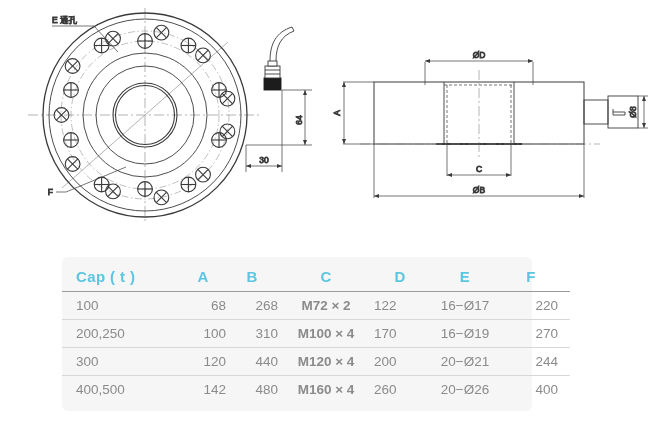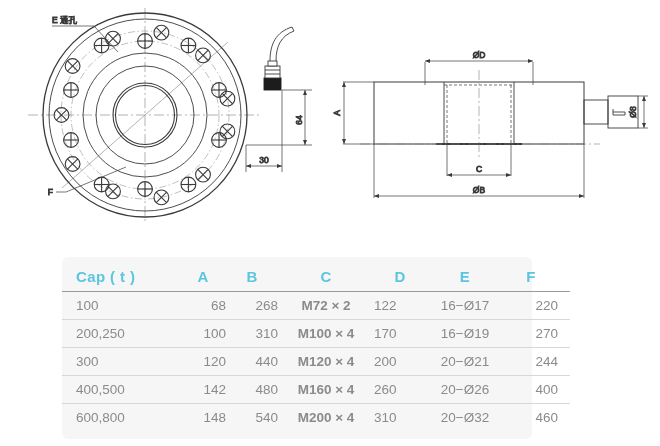--- a/index.html
+++ b/index.html
@@ -398,24 +398,15 @@
       </tr>
       <tr>
         <td class="col-cap">400,500</td>
         <td class="col-a">142</td>
         <td class="col-b">480</td>
         <td class="col-c">M160 × 4</td>
         <td class="col-d">260</td>
         <td class="col-e">20−Ø26</td>
         <td class="col-f">400</td>
       </tr>
-      <tr>
-        <td class="col-cap">600,800</td>
-        <td class="col-a">148</td>
-        <td class="col-b">540</td>
-        <td class="col-c">M200 × 4</td>
-        <td class="col-d">310</td>
-        <td class="col-e">20−Ø32</td>
-        <td class="col-f">460</td>
-      </tr>
     </tbody>
   </table>
 </div>
 
 </body></html>

